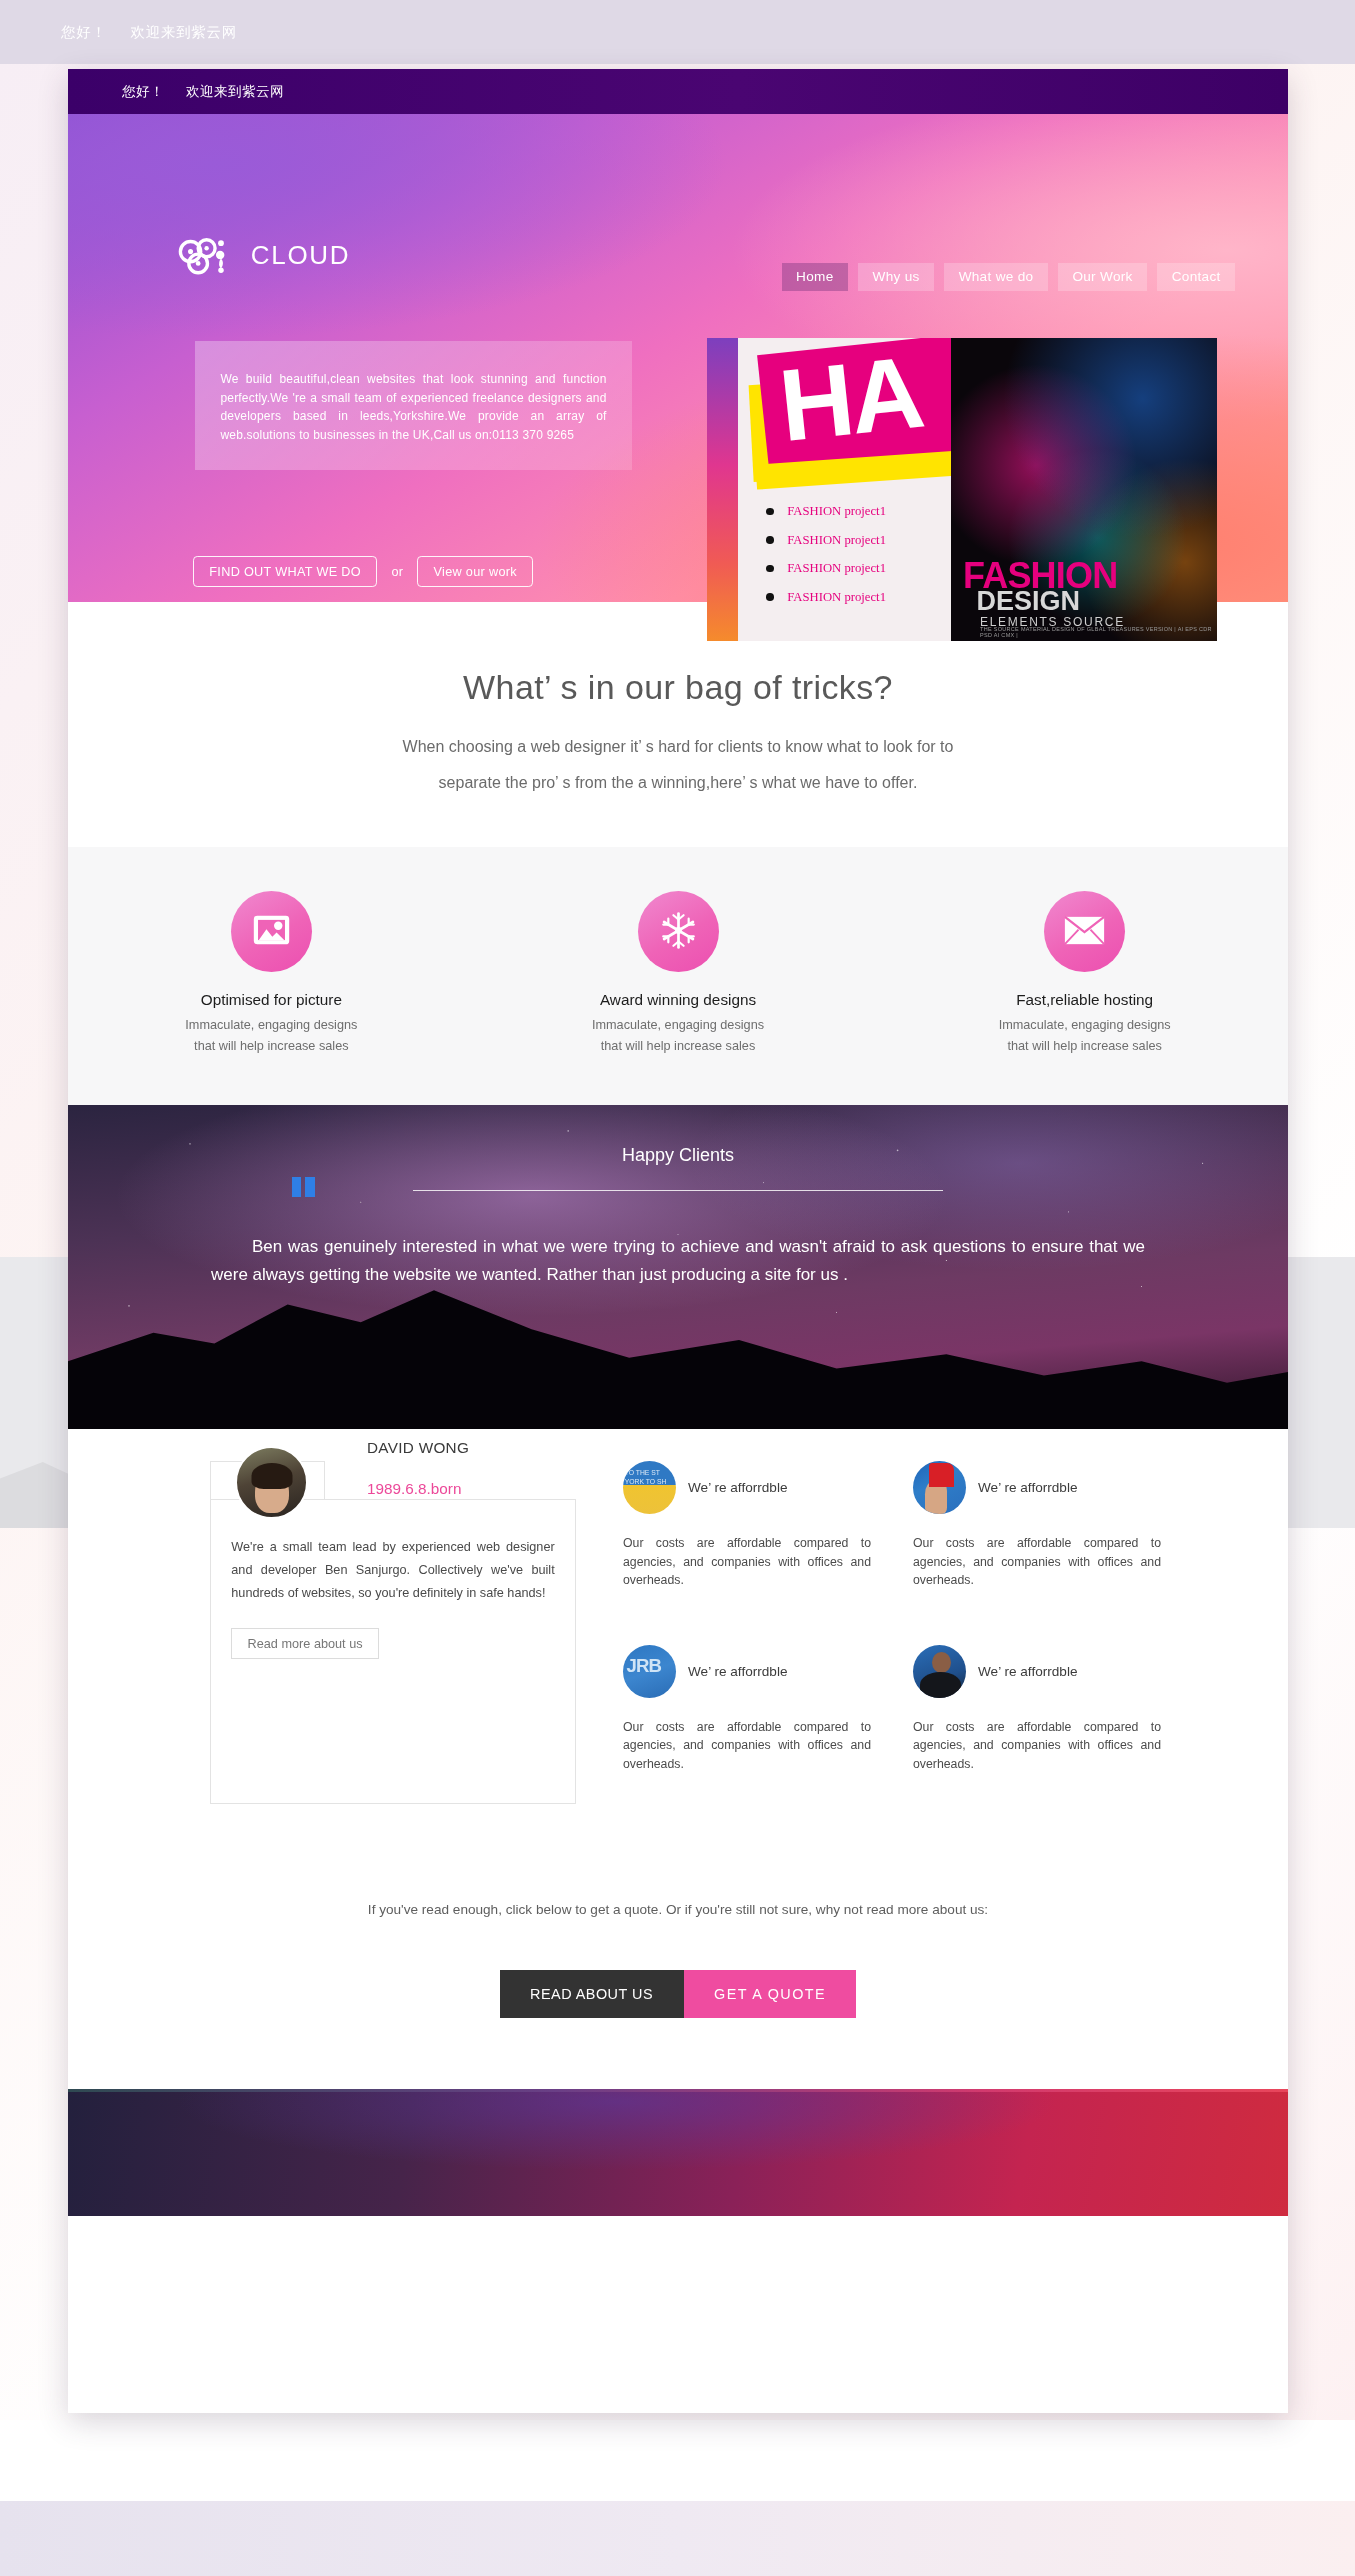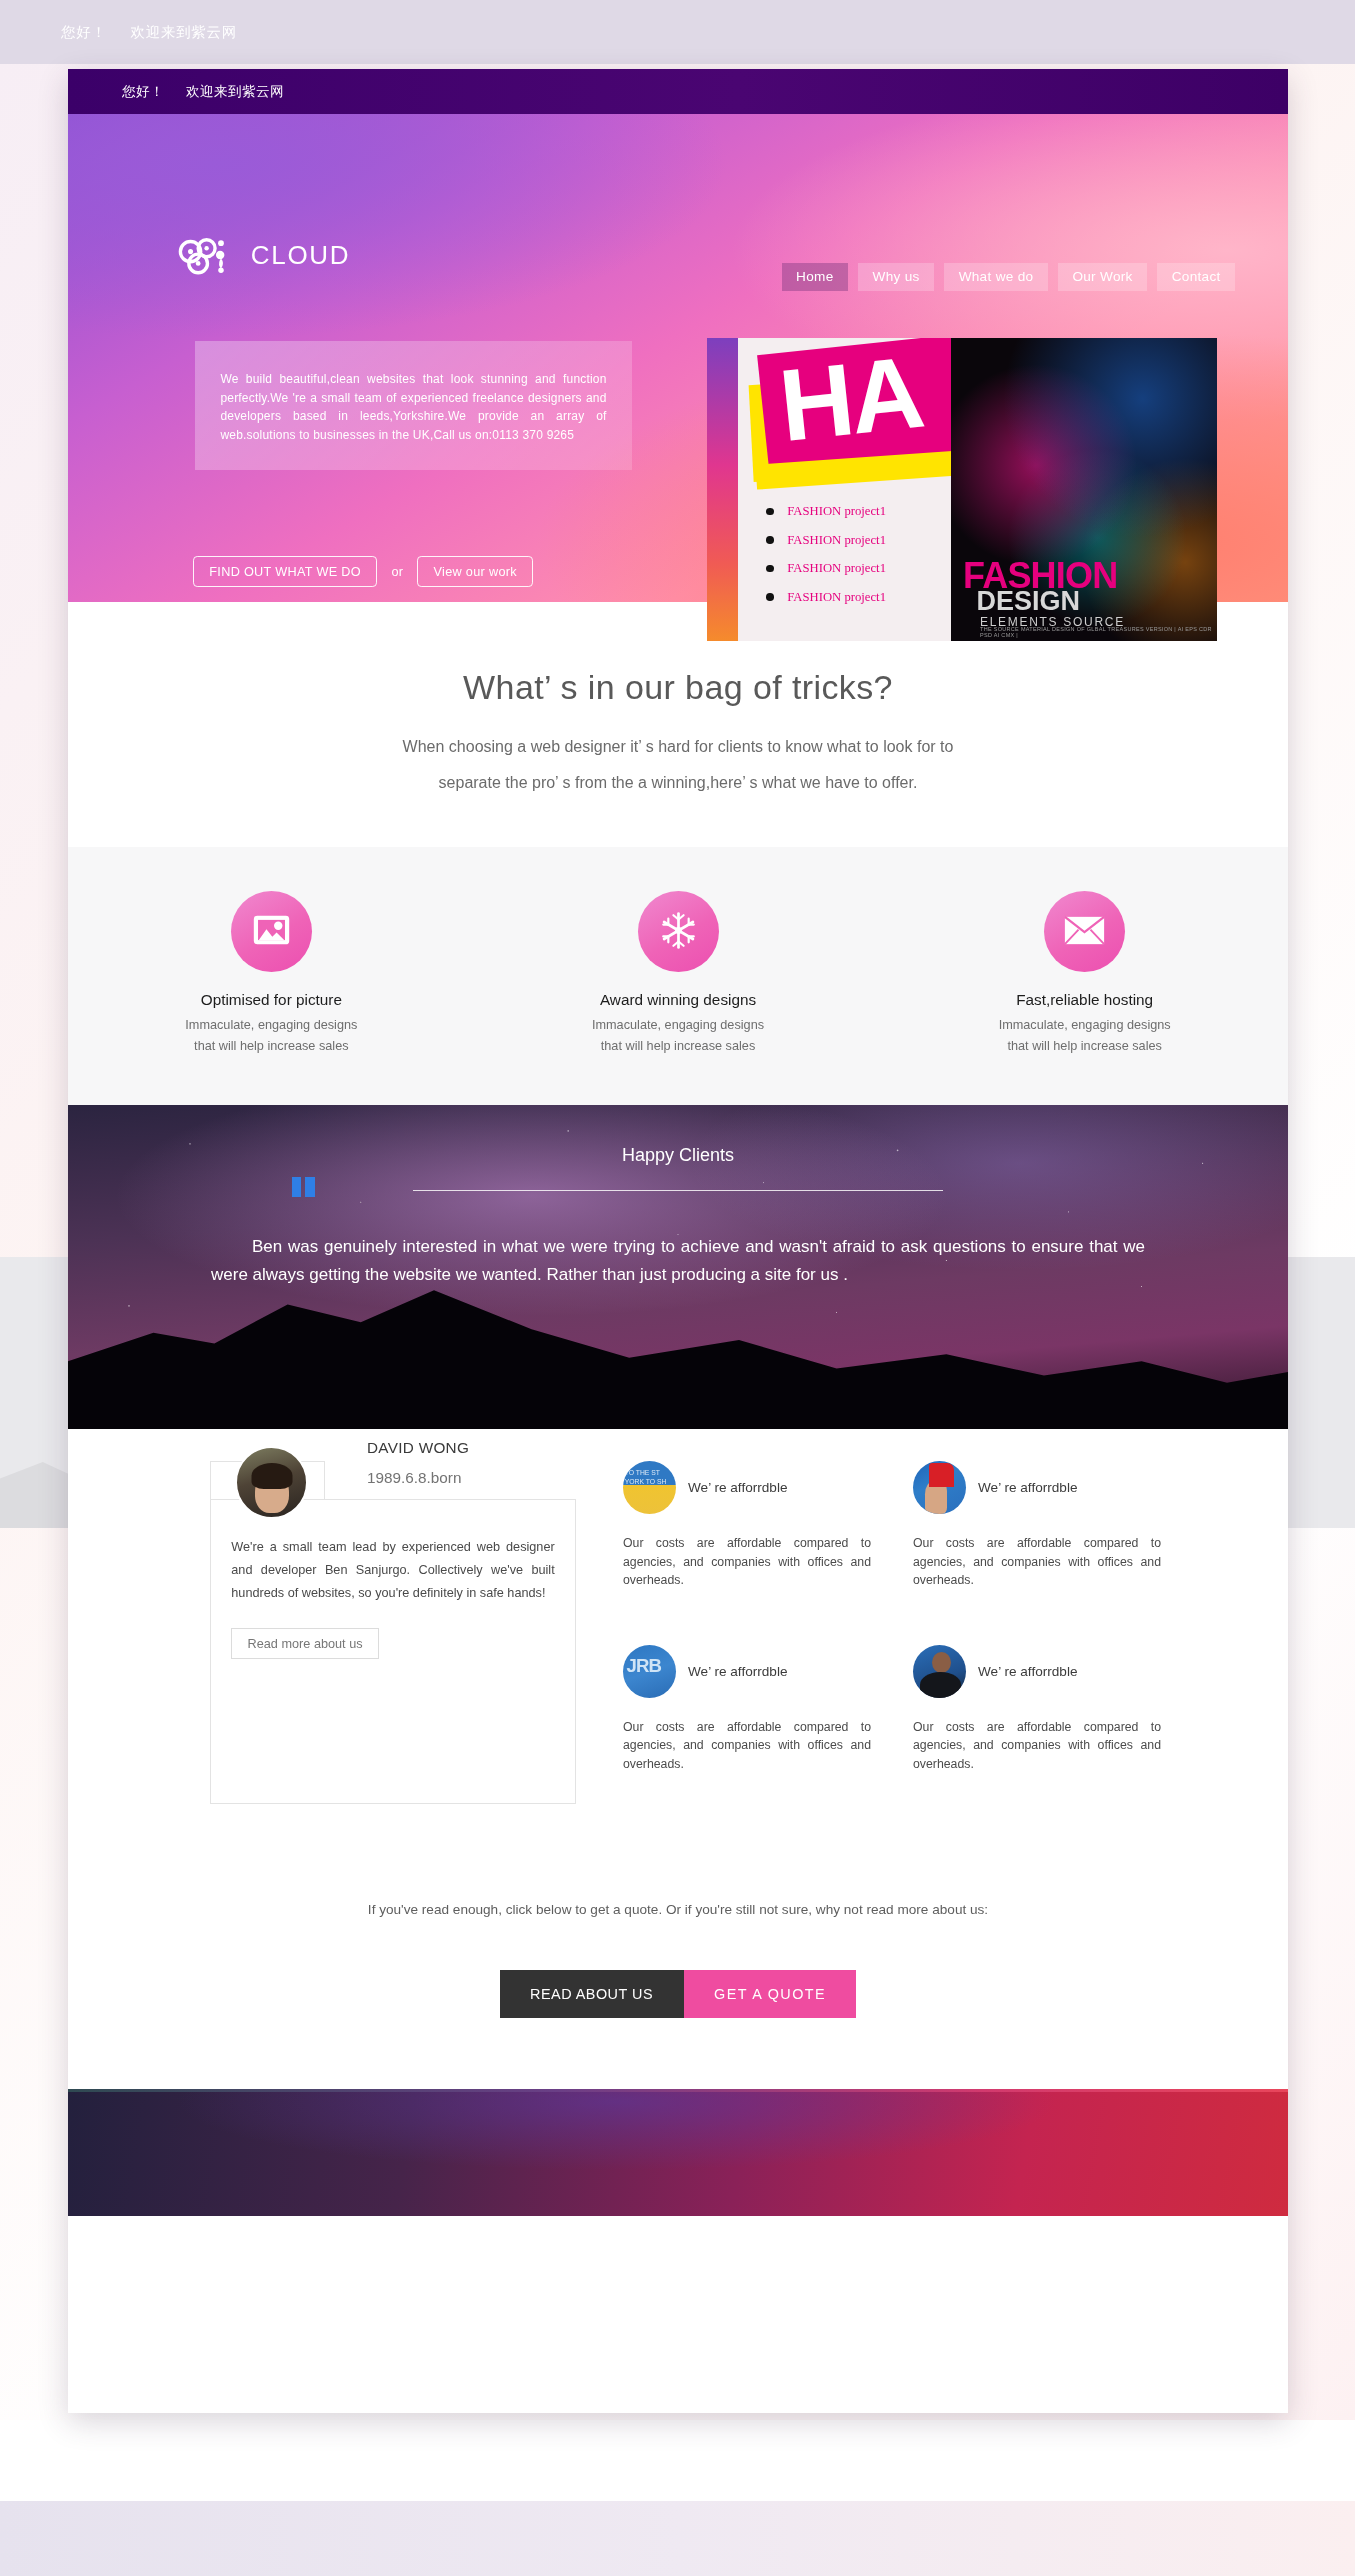--- a/index.html
+++ b/index.html
@@ -409,21 +409,21 @@
     position: absolute; left: 50%; top: 22%;
     transform: translateX(-50%);
     width: 41px; height: 25.4px; border-radius: 50% 50% 30% 30%;
     background: #261a12;
   }
   .profile .nameblock {
     position: absolute;
     left: 156px; top: -61px;
   }
   .profile .nameblock .nm { font-size: 15.3px; color: #3a3a3a; letter-spacing: 0.3px; }
-  .profile .nameblock .bd { font-size: 15.3px; color: #737373; margin-top: 12px; }
+  .profile .nameblock .bd { font-size: 15.3px; color: #ec4899; margin-top: 23px; }
   .profile .bio {
     padding-top: 36px;
     font-size: 12.7px;
     line-height: 23px;
     color: #4a4a4a;
     text-align: justify;
   }
   .profile .readmore {
     margin-top: 23px;
     display: inline-block;

